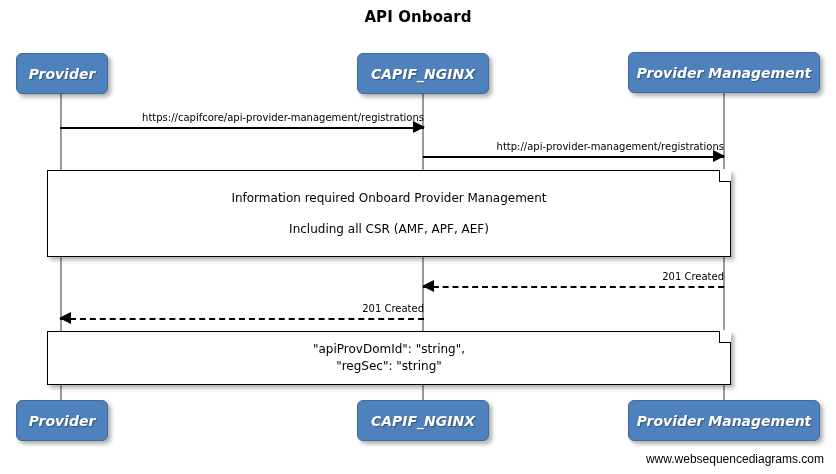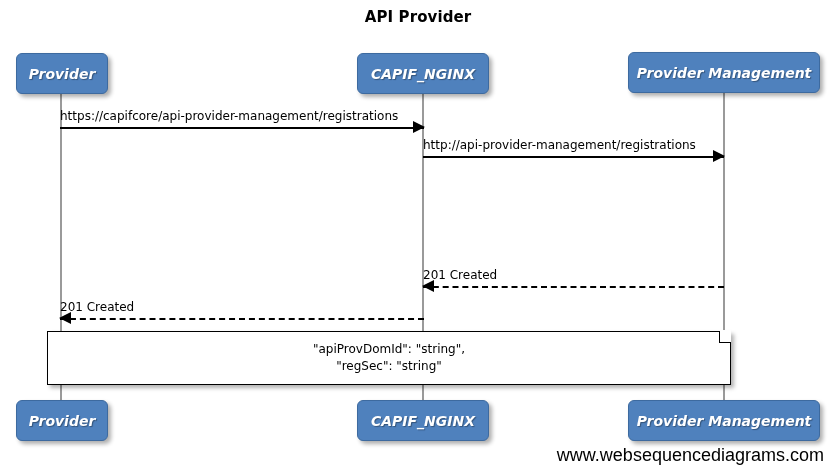--- a/index.html
+++ b/index.html
@@ -90,22 +90,22 @@
   }
   .msg.to-left .arrowhead {
     left: -1px;
     border-right: 12px solid #000000;
   }
   .msg .msg-label {
     position: absolute;
     bottom: 4px;
     left: 0;
     width: 100%;
-    text-align: left;
-    font-size: 12px;
+    text-align: right;
+    font-size: 10px;
     color: #000000;
     white-space: nowrap;
   }
 
   
   .note {
     position: absolute;
     box-sizing: border-box;
     background: #ffffff;
     border: 1px solid #000000;
@@ -145,32 +145,32 @@
   }
   .note-line.spaced {
     margin-top: 14px;
   }
 
   
   .watermark {
     position: absolute;
     right: 12px;
     bottom: 8px;
-    font-size: 18px;
+    font-size: 12px;
     color: #000000;
     font-family: "Liberation Sans", sans-serif;
     white-space: nowrap;
   }
 </style>
 </head>
 <body>
 
 <div id="canvas">
 
-  <div class="diagram-title">API Provider</div>
+  <div class="diagram-title">API Onboard</div>
 
   <div class="lifeline" style="left:60px;  top:93px;  height:308px;"></div>
   <div class="lifeline" style="left:422px; top:93px;  height:308px;"></div>
   <div class="lifeline" style="left:723px; top:92px;  height:309px;"></div>
 
   <div class="actor-box" style="left:16px; top:53px; width:92px; height:41px;">
     <span>Provider</span>
   </div>
   <div class="actor-box" style="left:357px; top:53px; width:132px; height:41px;">
     <span>CAPIF_NGINX</span>
@@ -184,20 +184,25 @@
     <div class="arrowhead"></div>
     <div class="msg-label">https://capifcore/api-provider-management/registrations</div>
   </div>
 
   <div class="msg to-right" style="left:423px; top:156px; width:301px;">
     <div class="line"></div>
     <div class="arrowhead"></div>
     <div class="msg-label">http://api-provider-management/registrations</div>
   </div>
 
+  <div class="note" style="left:47px; top:170px; width:684px; height:87px;">
+    <div class="fold"></div>
+    <div class="note-line">Information required Onboard Provider Management</div>
+    <div class="note-line spaced">Including all CSR (AMF, APF, AEF)</div>
+  </div>
 
   <div class="msg dashed to-left" style="left:423px; top:286px; width:301px;">
     <div class="line"></div>
     <div class="arrowhead"></div>
     <div class="msg-label">201 Created</div>
   </div>
 
   <div class="msg dashed to-left" style="left:60px; top:318px; width:364px;">
     <div class="line"></div>
     <div class="arrowhead"></div>

